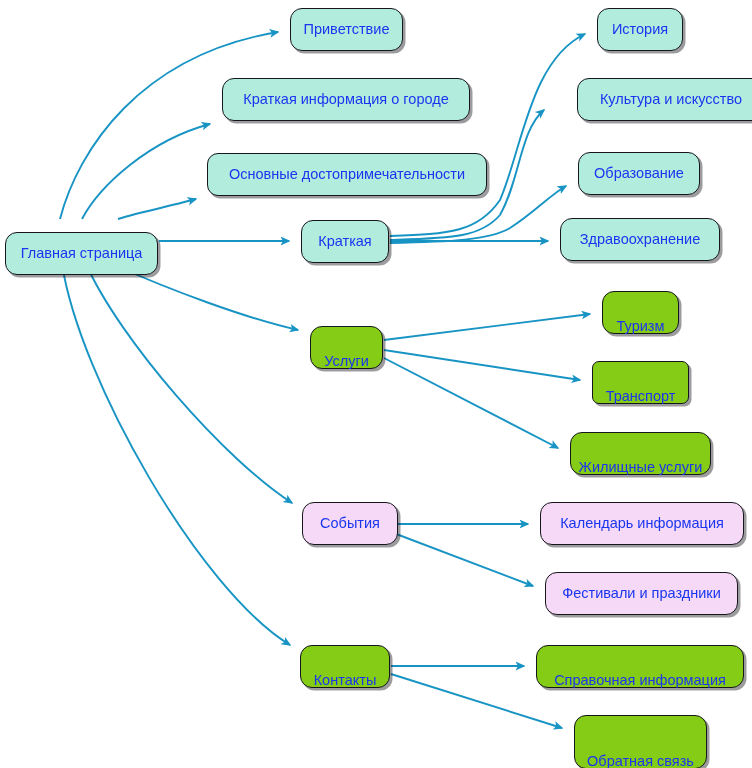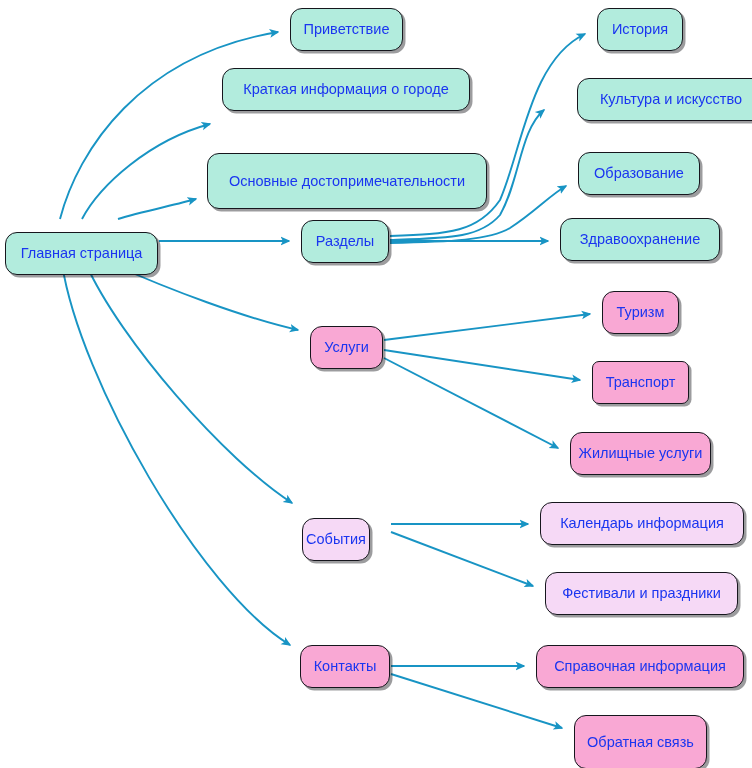--- a/index.html
+++ b/index.html
@@ -4,21 +4,21 @@
 <style>
   html,body{margin:0;padding:0;background:#ffffff;}
   #canvas{position:relative;width:752px;height:768px;overflow:hidden;
           font-family:"Liberation Sans","DejaVu Sans",sans-serif;background:#ffffff;}
   #edges{position:absolute;left:0;top:0;width:752px;height:768px;}
   .node{position:absolute;box-sizing:border-box;border:1.6px solid #16161d;
         border-radius:12px;display:flex;align-items:center;justify-content:center;
         color:#1a35f0;font-size:14.5px;line-height:1;white-space:nowrap;
         box-shadow:2.5px 2.5px 0 rgba(20,20,25,.42);}
   .fill-mint{background:#b2ecdd;}
-  .fill-cyan{background:#f9a8d4;}
+  .fill-cyan{background:#84cc16;align-items:flex-end;}
   .fill-pink{background:#f6d9f6;}
 </style>
 </head>
 <body>
 
 <div id="canvas">
 
   <svg id="edges" viewBox="0 0 752 768" xmlns="http://www.w3.org/2000/svg">
     <defs>
       <marker id="arrow" viewBox="0 0 10 10" refX="8.5" refY="5" markerWidth="5.2" markerHeight="5.2" orient="auto-start-reverse">
@@ -47,28 +47,28 @@
       </g>
   </svg>
 
   <div id="node-layer">
       <div class="node fill-mint" style="left: 5px; top: 220px; width: 153px; height: 43px; margin-top: 12px;">
         <span>Главная страница</span>
       </div>
       <div class="node fill-mint" style="left: 290px; top: 8px; width: 113px; height: 43px;">
         <span>Приветствие</span>
       </div>
-      <div class="node fill-mint" style="left: 222px; top: 68px; width: 248px; height: 43px;">
+      <div class="node fill-mint" style="left: 222px; top: 78px; width: 248px; height: 43px;">
         <span>Краткая информация о городе</span>
       </div>
-      <div class="node fill-mint" style="left: 207px; top: 153px; width: 280px; height: 56px;">
+      <div class="node fill-mint" style="left: 207px; top: 153px; width: 280px; height: 43px; border-radius: 11px;">
         <span>Основные достопримечательности</span>
       </div>
       <div class="node fill-mint" style="left: 301px; top: 220px; width: 88px; height: 43px;">
-        <span>Разделы</span>
+        <span>Краткая</span>
       </div>
       <div class="node fill-mint" style="left: 597px; top: 8px; width: 86px; height: 43px; justify-content: center;">
         <span>История</span>
       </div>
       <div class="node fill-mint" style="left: 556px; top: 78px; width: 188px; height: 43px; margin-left: 21px;">
         <span>Культура и искусство</span>
       </div>
       <div class="node fill-mint" style="left: 578px; top: 152px; width: 122px; height: 43px;">
         <span>Образование</span>
       </div>
@@ -80,21 +80,21 @@
       </div>
       <div class="node fill-cyan" style="left: 602px; top: 291px; width: 77px; height: 43px;">
         <span>Туризм</span>
       </div>
       <div class="node fill-cyan" style="left: 592px; top: 361px; width: 97px; height: 43px; border-radius: 7px;">
         <span>Транспорт</span>
       </div>
       <div class="node fill-cyan" style="left: 570px; top: 432px; width: 141px; height: 43px;">
         <span>Жилищные услуги</span>
       </div>
-      <div class="node fill-pink" style="left: 302px; top: 502px; width: 68px; height: 43px; margin-top: 16px;">
+      <div class="node fill-pink" style="left: 302px; top: 502px; width: 96px; height: 43px;">
         <span>События</span>
       </div>
       <div class="node fill-pink" style="left: 540px; top: 502px; width: 204px; height: 43px;">
         <span>Календарь информация</span>
       </div>
       <div class="node fill-pink" style="left: 545px; top: 572px; width: 193px; height: 43px;">
         <span>Фестивали и праздники</span>
       </div>
       <div class="node fill-cyan" style="left: 300px; top: 645px; width: 90px; height: 43px;">
         <span>Контакты</span>

